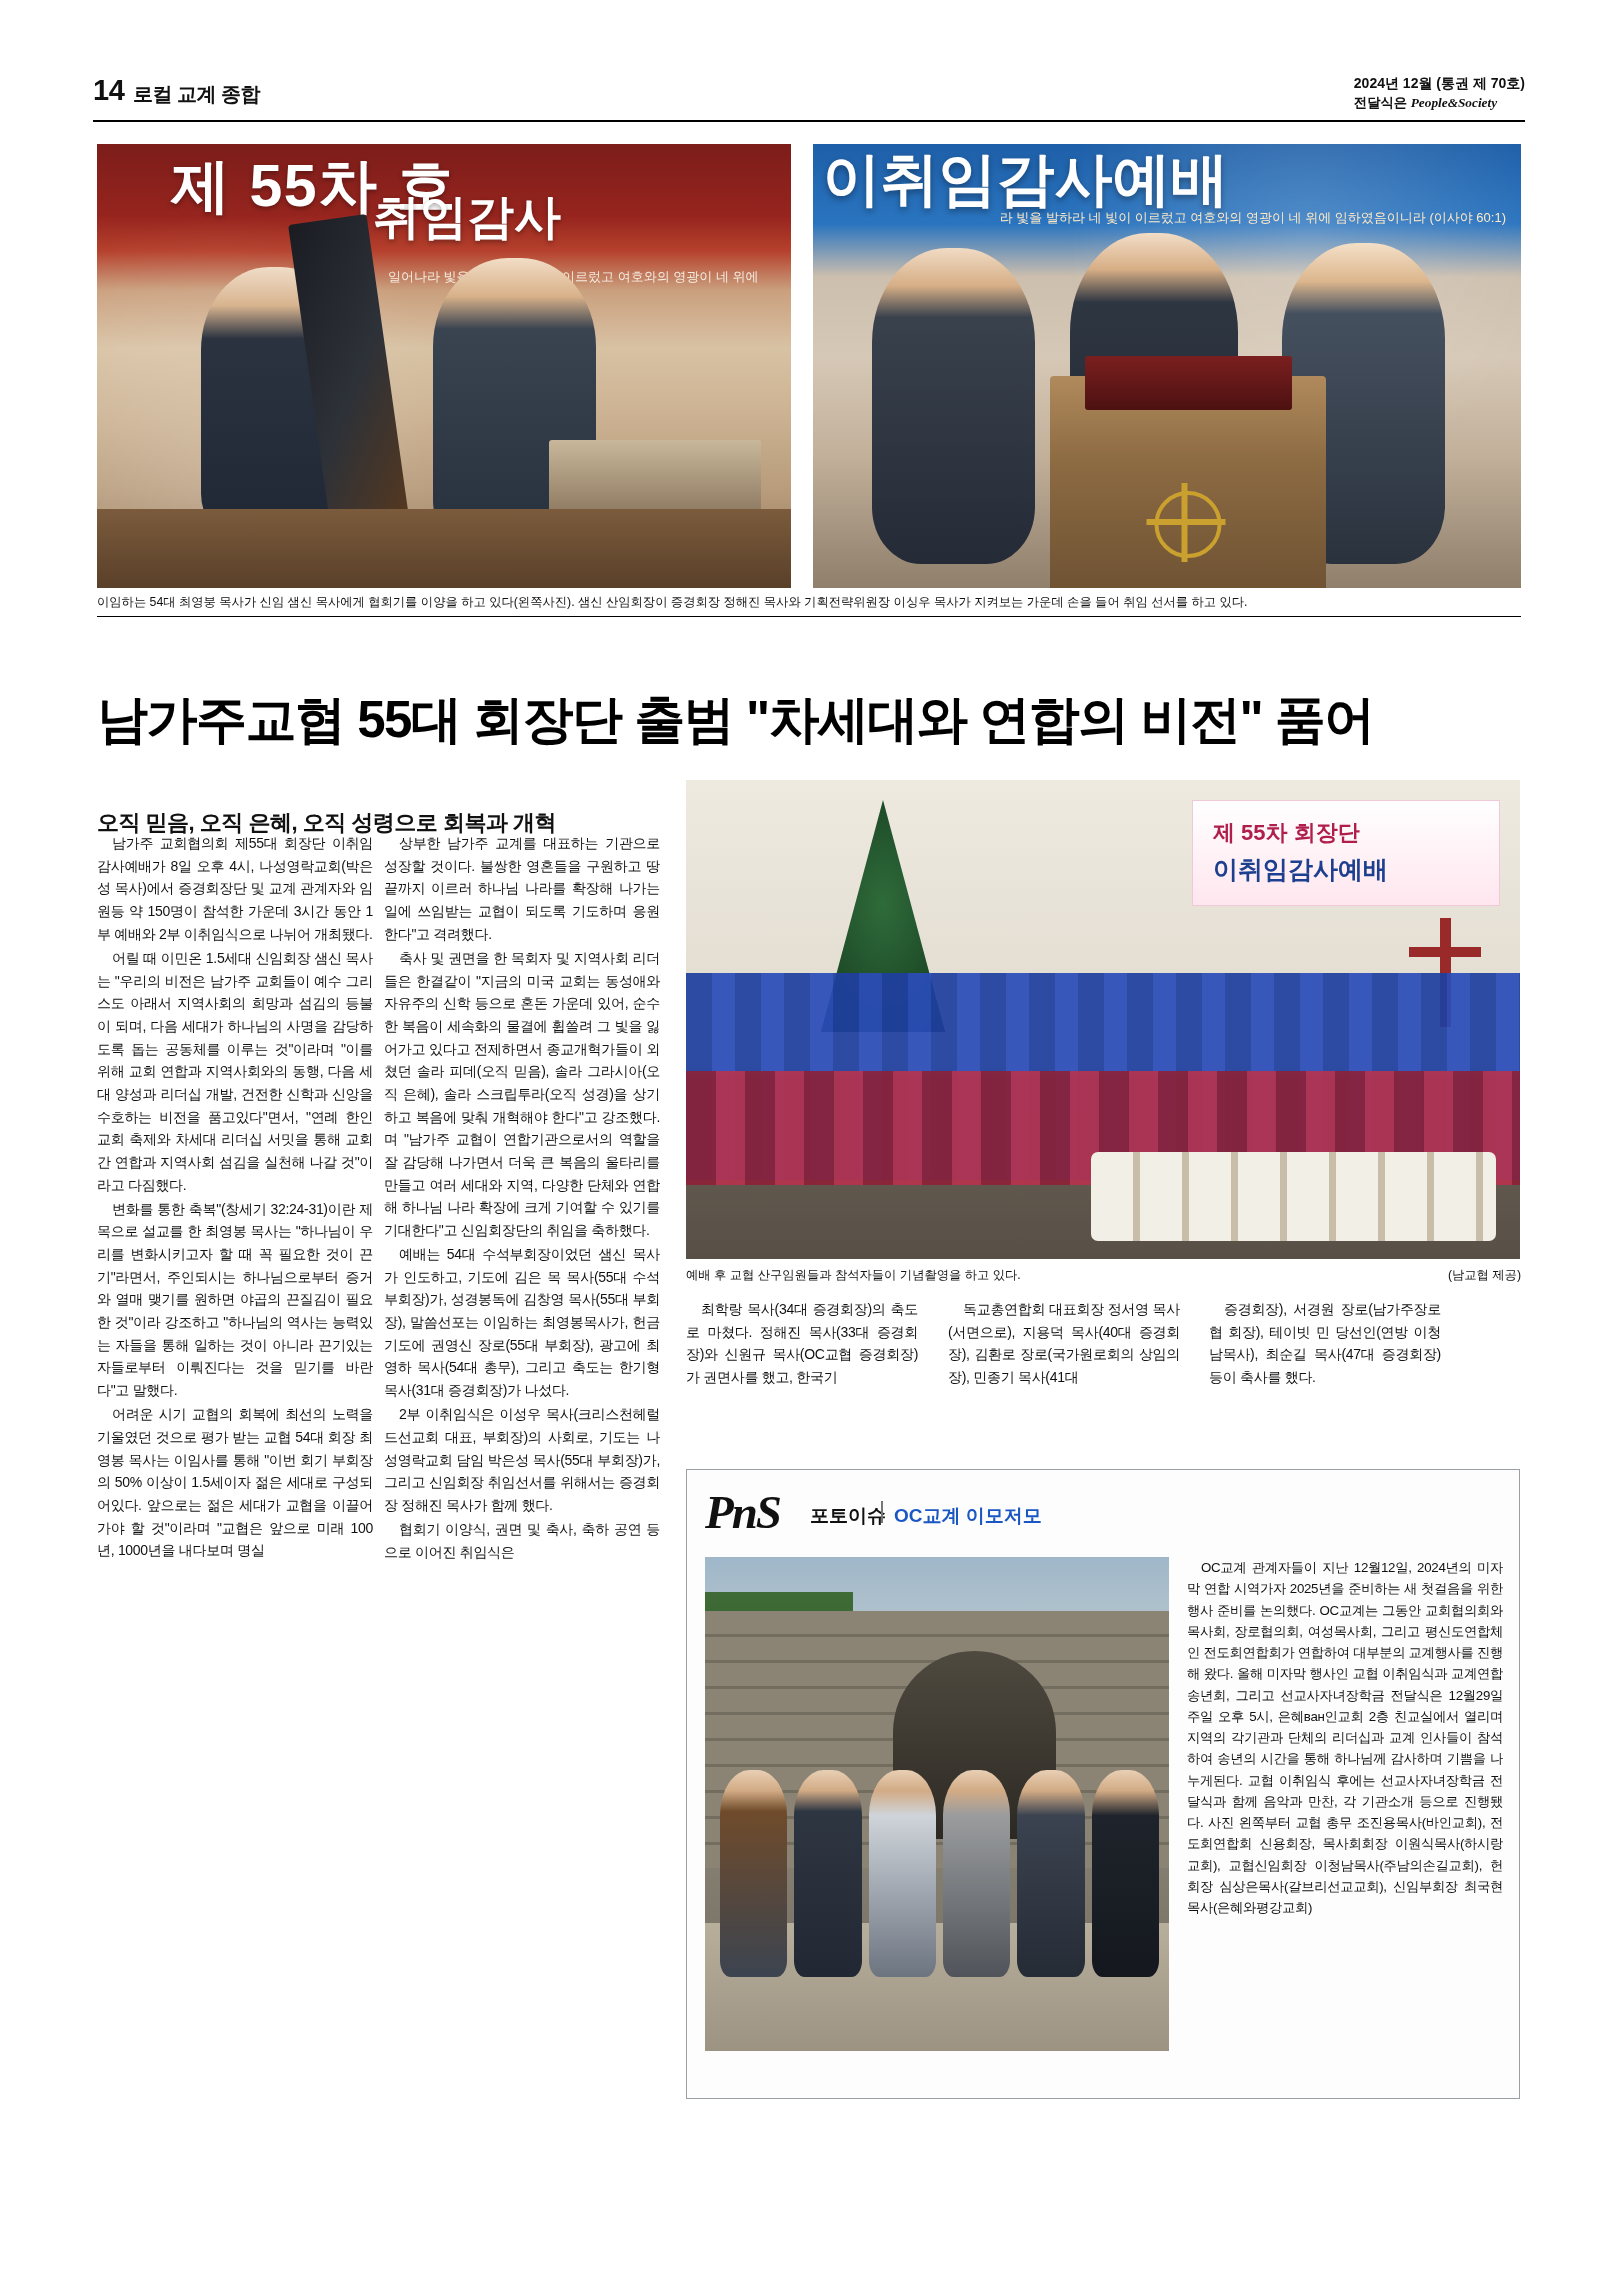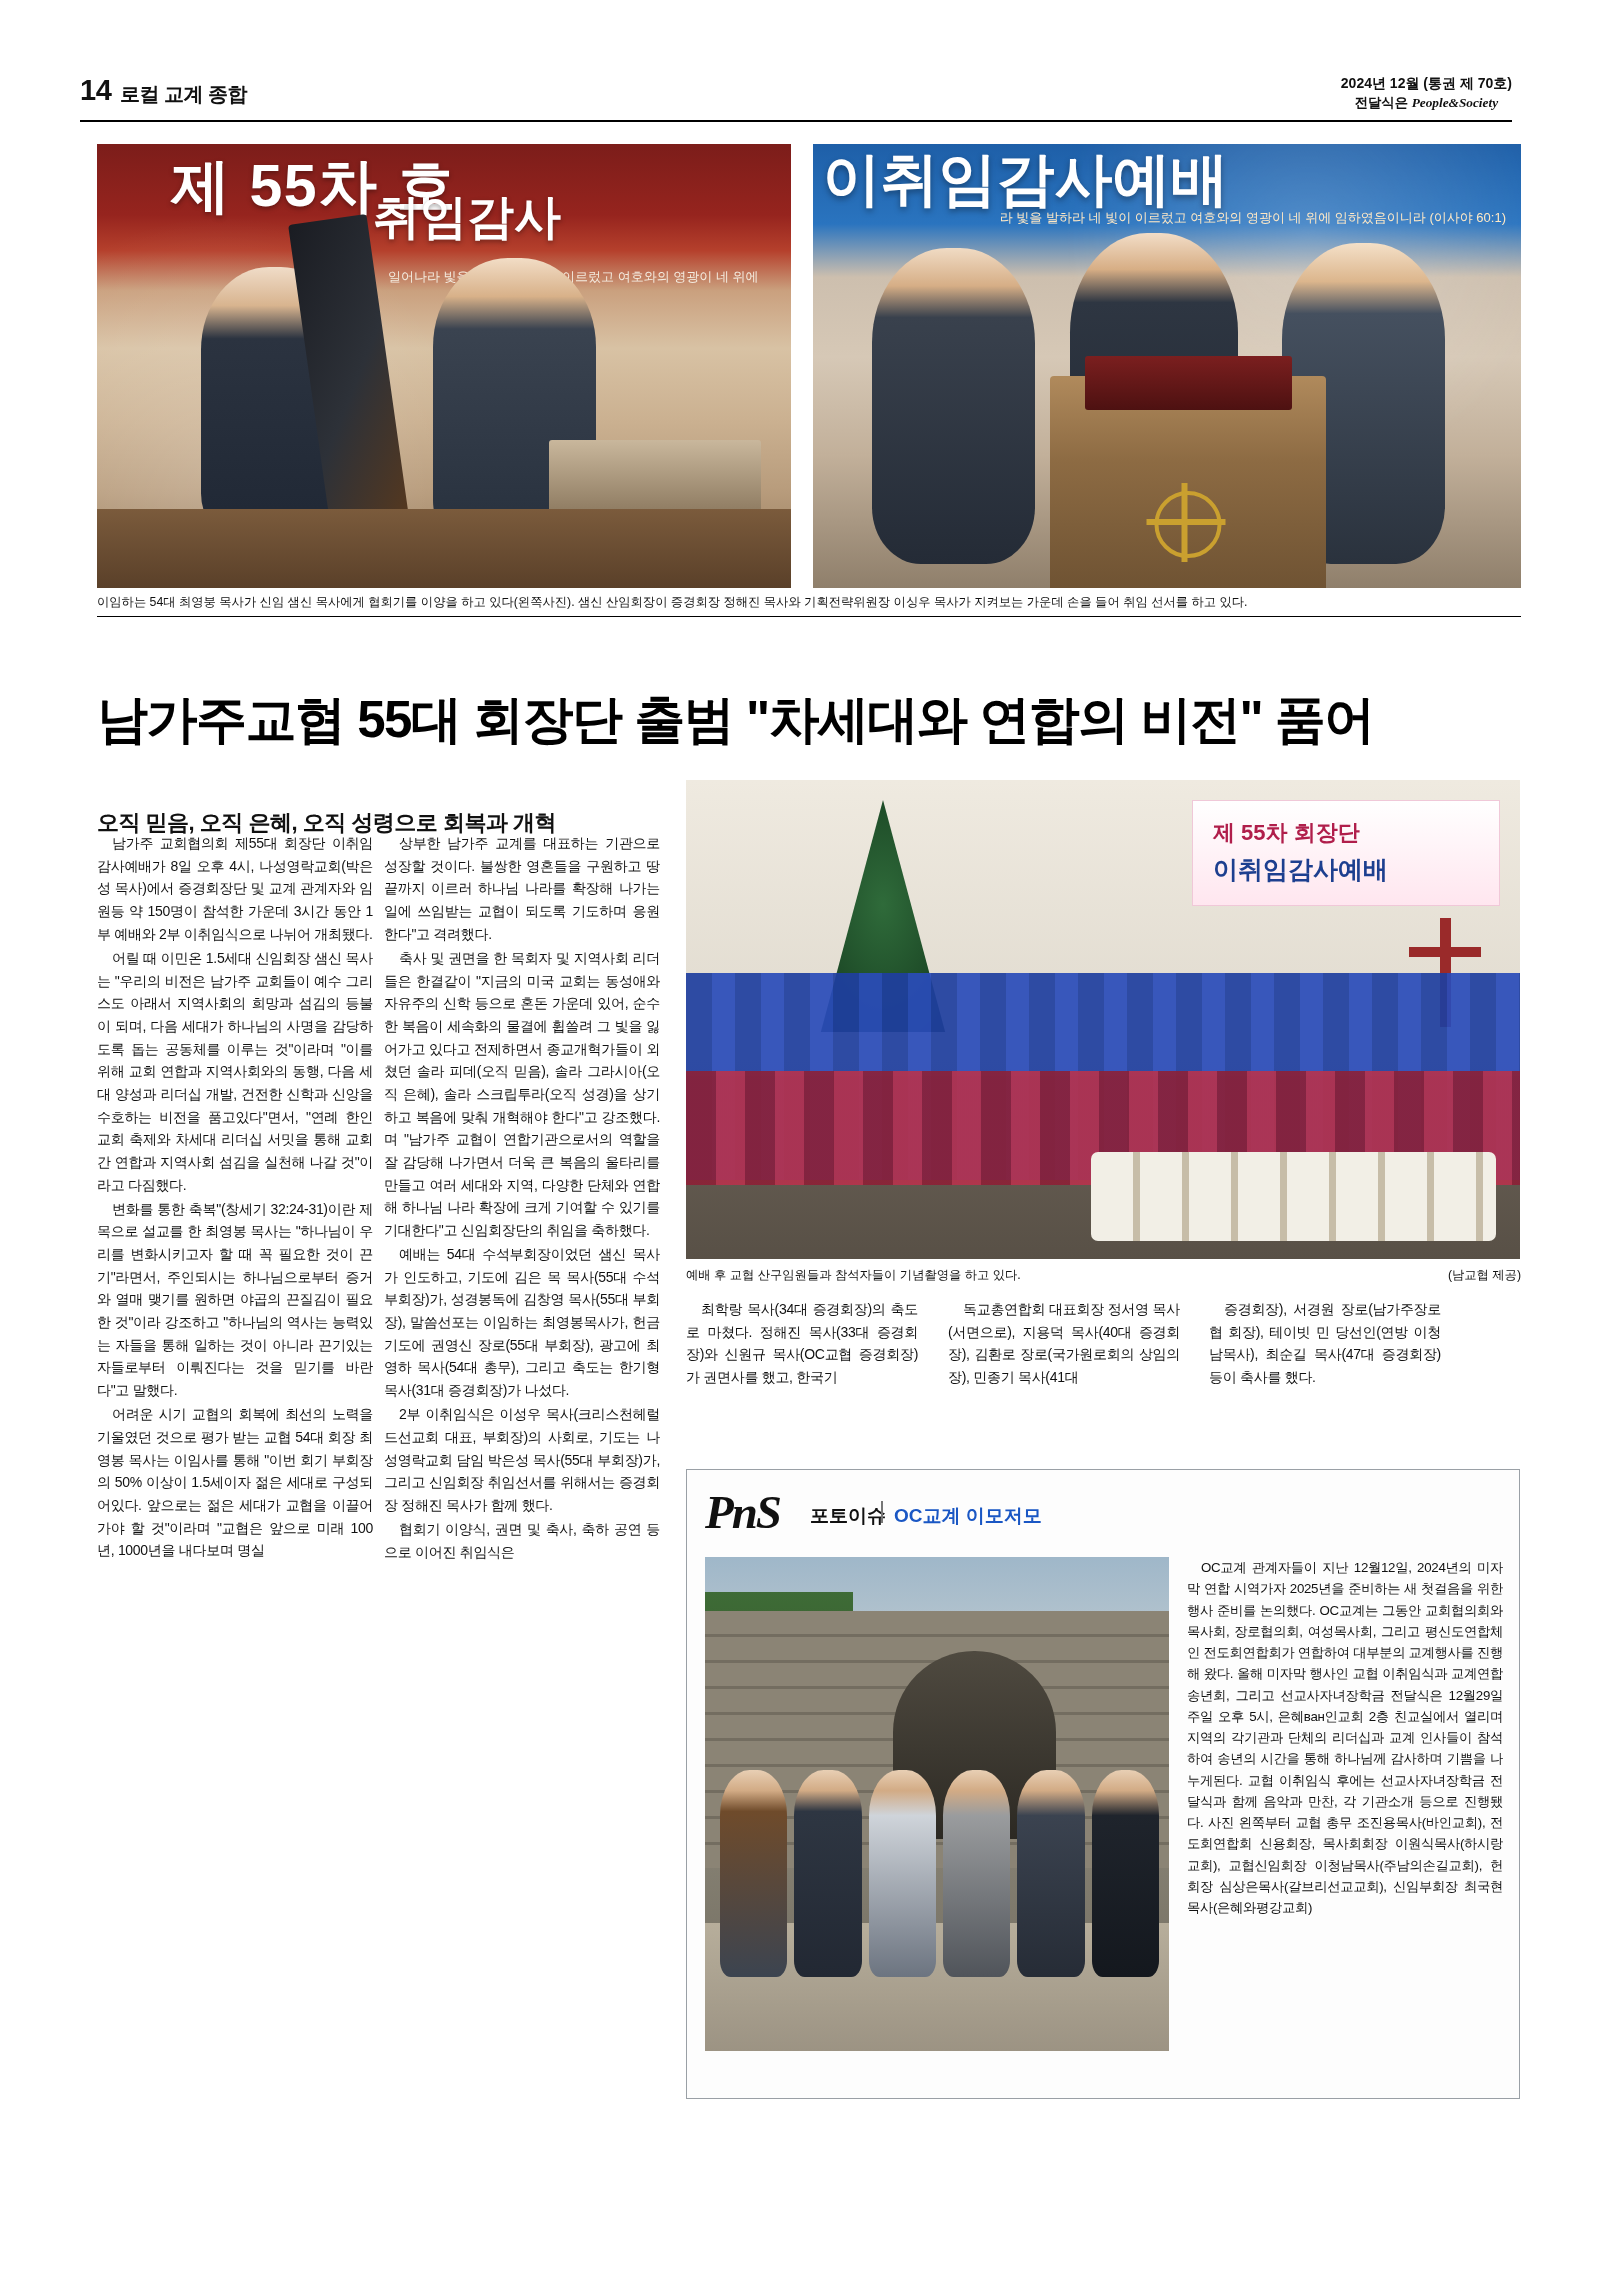--- a/index.html
+++ b/index.html
@@ -15,21 +15,21 @@
     width: 1611px;
     height: 2295px;
     background: #ffffff;
     margin: 0 auto;
     overflow: hidden;
     box-sizing: border-box;
   }
   
   .masthead {
     position: absolute;
-    left: 80px;
+    left: 93px;
     top: 73px;
     width: 1432px;
     height: 47px;
     border-bottom: 2px solid #000000;
   }
   .folio {
     position: absolute;
     left: 0;
     top: 1px;
     font-size: 29px;
@@ -43,21 +43,21 @@
     top: 8px;
     font-size: 20px;
     font-weight: 700;
     color: #111;
     letter-spacing: -0.5px;
   }
   .issue-line {
     position: absolute;
     right: 0;
     top: 1px;
-    text-align: center;
+    text-align: left;
     font-size: 14px;
     line-height: 1.4;
     font-weight: 700;
     color: #111;
   }
   .issue-line .brand {
     font-size: 13.3px;
     font-weight: 700;
   }
   .issue-line .brand em {

